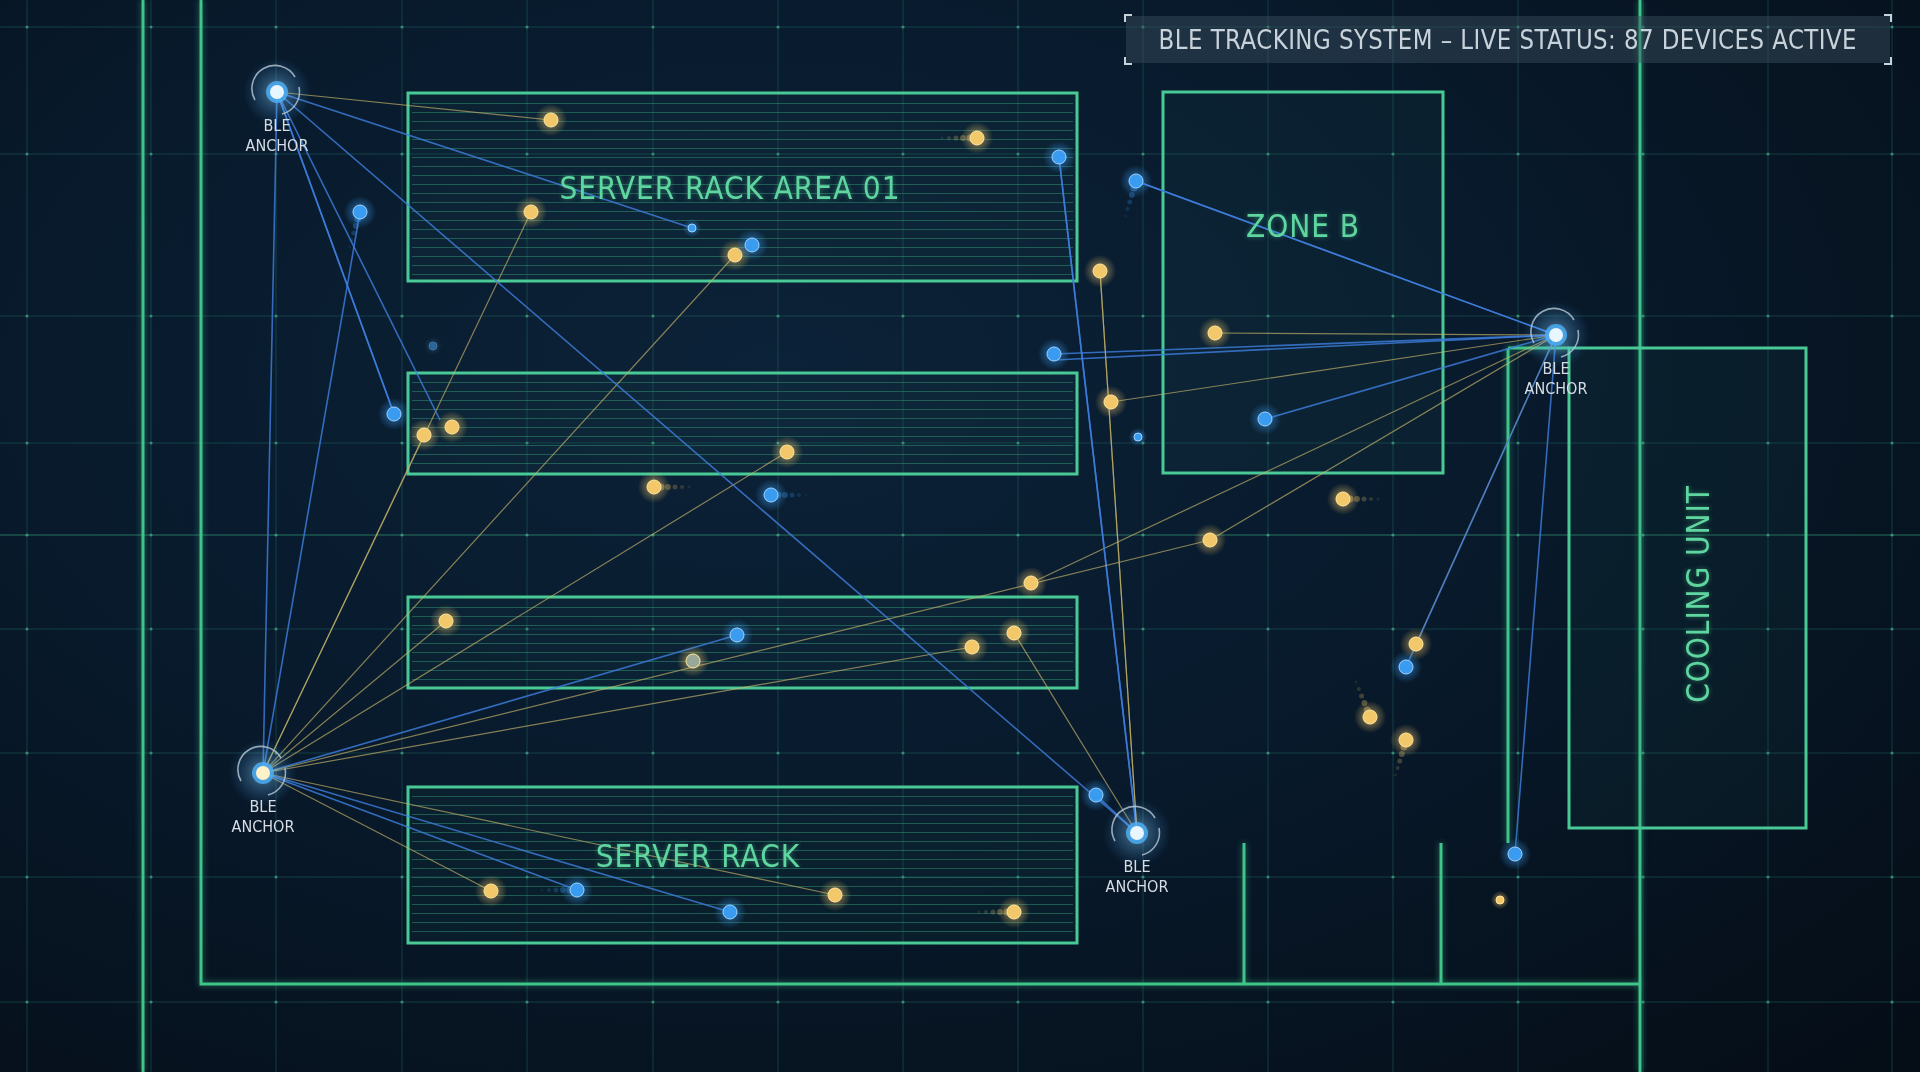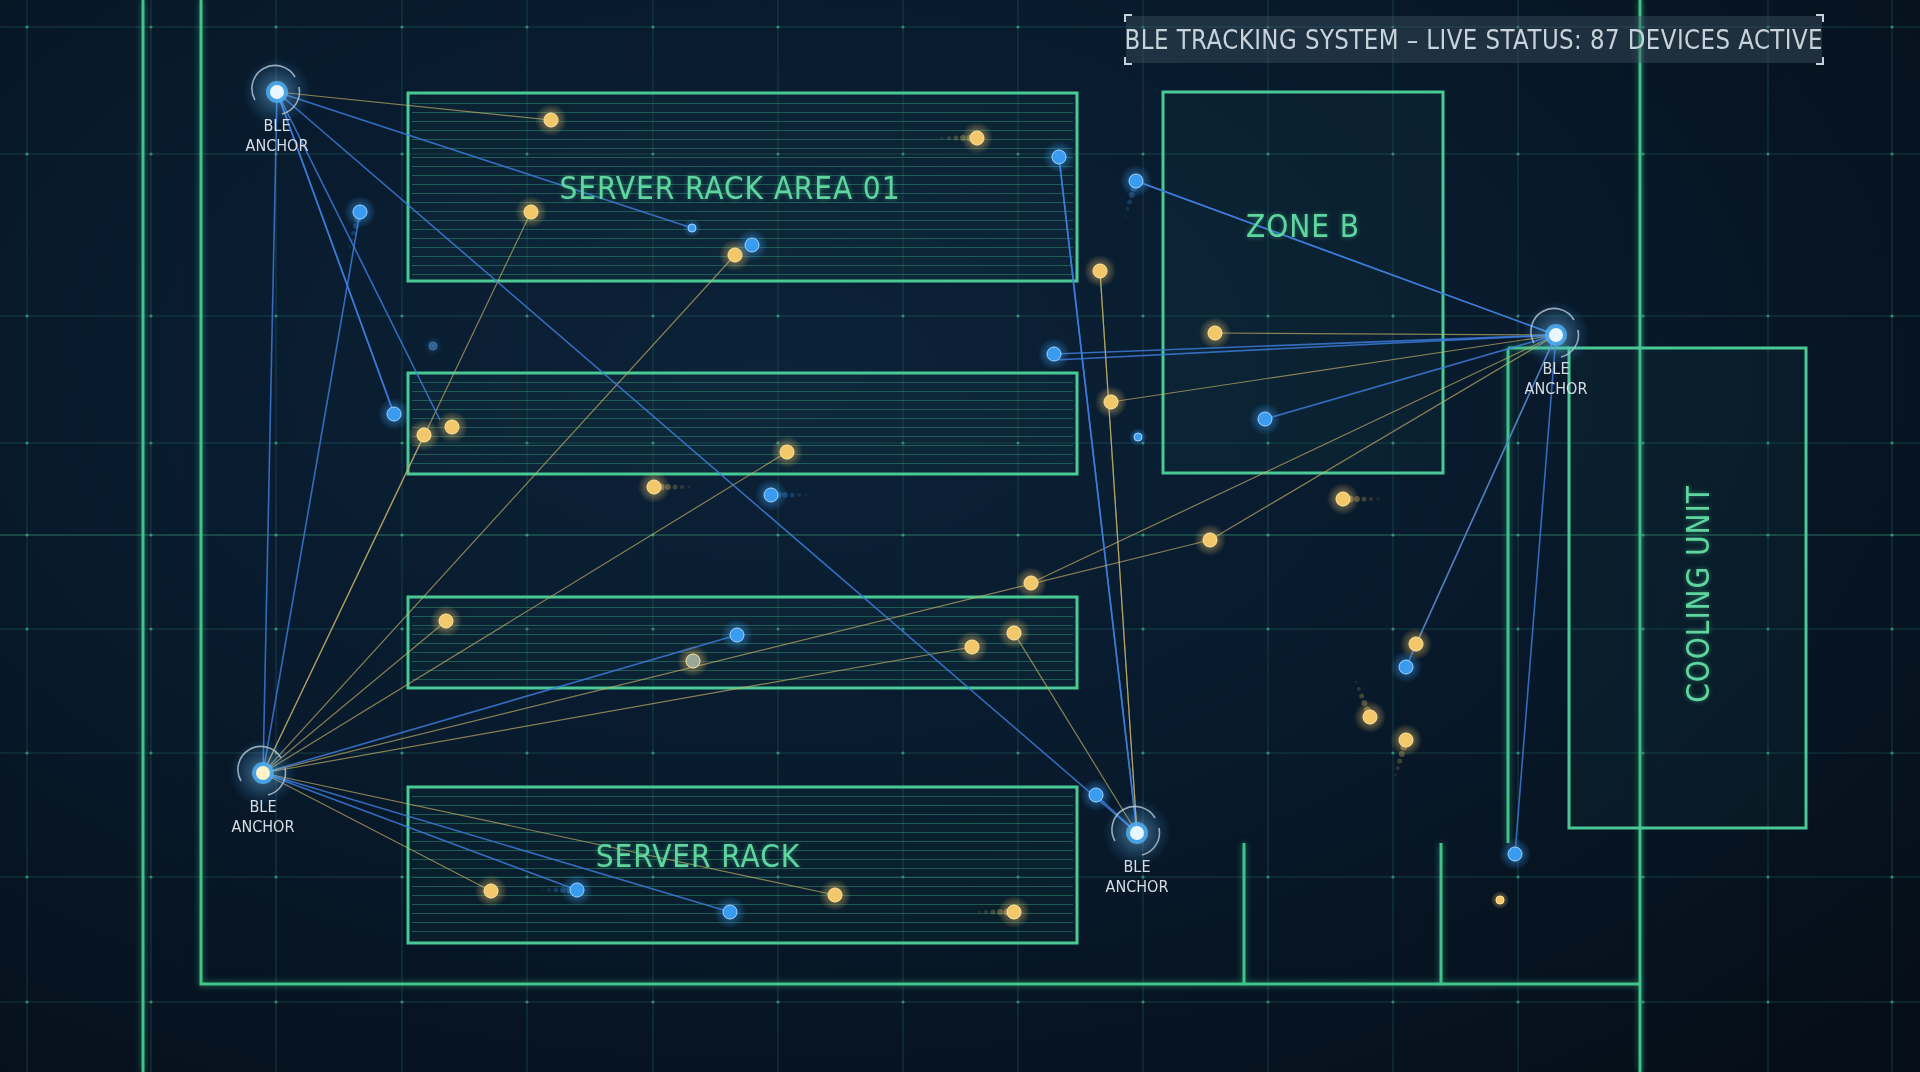--- a/index.html
+++ b/index.html
@@ -20,21 +20,21 @@
     font-family:"DejaVu Sans", sans-serif; font-weight:normal;
     transform: translate(-50%, -50%) scaleX(0.88);
   }
   .zone-label.vertical { transform: translate(-50%, -50%) rotate(-90deg) scaleX(0.88); }
   .anchor-label {
     position:absolute; color:#d6dde4; font-size:16px; line-height:20px; text-align:center;
     transform: translateX(-50%) scaleX(0.9); white-space:nowrap;
     font-family:"DejaVu Sans", sans-serif;
   }
   .status-box {
-    position:absolute; left:1126px; top:16px; width:696px; height:47px;
+    position:absolute; left:1126px; top:16px; width:764px; height:47px;
     background:rgba(60,80,95,0.45); box-sizing:border-box;
     display:flex; align-items:center; justify-content:center;
   }
   .status-text {
     color:#c8d2da; font-size:27px; letter-spacing:0.5px; white-space:nowrap;
     font-family:"DejaVu Sans", sans-serif; transform:scaleX(0.85);
   }
   .corner { position:absolute; width:6px; height:6px; border-color:#c8d2da; border-style:solid; border-width:0; }
   .corner.tl { left:-2px; top:-2px; border-left-width:2px; border-top-width:2px; }
   .corner.tr { right:-2px; top:-2px; border-right-width:2px; border-top-width:2px; }

